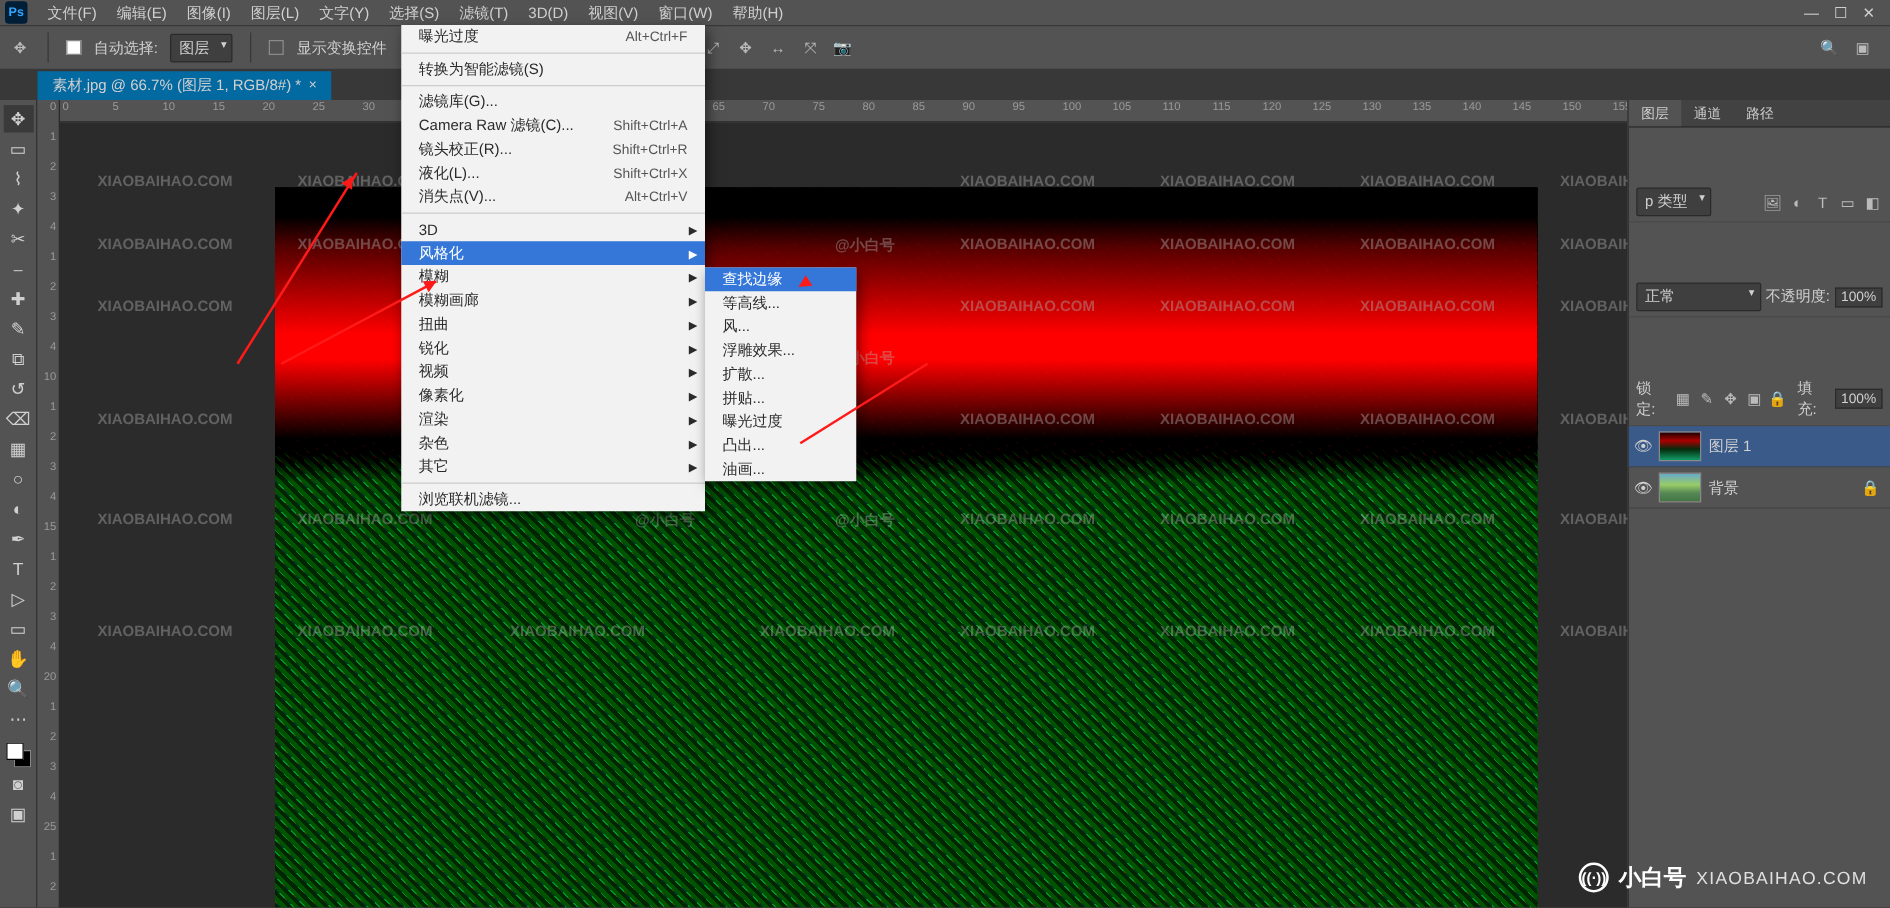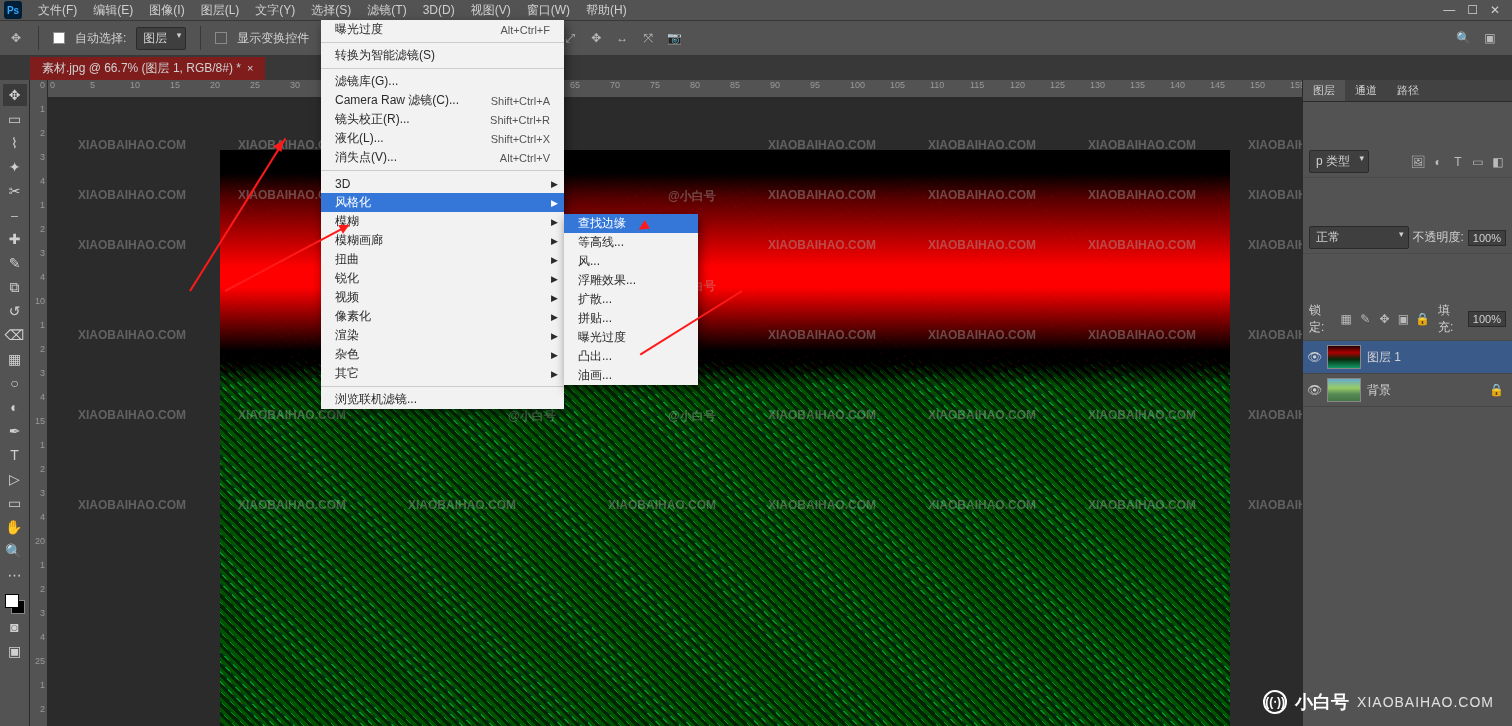--- a/index.html
+++ b/index.html
@@ -7,21 +7,21 @@
   .menubar { display: flex; align-items: center; height: 20px; background: #535353; padding: 0 4px; }
   .menubar .logo { width: 18px; height: 18px; background: #001e36; border-radius: 3px; display: flex; align-items: center; justify-content: center; color: #31a8ff; font-size: 10px; font-weight: bold; margin-right: 8px; }
   .menubar .mitem { padding: 2px 8px; cursor: default; }
   .winctrl { margin-left: auto; display: flex; gap: 12px; padding-right: 8px; }
   .optionbar { display: flex; align-items: center; height: 36px; background: #535353; border-top: 1px solid #383838; border-bottom: 1px solid #383838; padding: 0 8px; gap: 10px; }
   .optionbar .sep { width: 1px; height: 24px; background: #383838; margin: 0 4px; }
   .checkbox { width: 12px; height: 12px; border: 1px solid #8a8a8a; display: inline-block; vertical-align: middle; }
   .dropdown { background: #3f3f3f; border: 1px solid #2a2a2a; padding: 2px 18px 2px 6px; border-radius: 2px; position: relative; }
   .dropdown::after { content: "▾"; position: absolute; right: 4px; font-size: 9px; }
   .tabrow { display: flex; align-items: center; height: 24px; background: #383838; padding-left: 30px; }
-  .doctab { padding: 3px 12px; background: #7f1d1d; color: #d0d0d0; display: flex; align-items: center; gap: 6px; font-size: 11px; }
+  .doctab { padding: 3px 12px; background: #0369a1; color: #d0d0d0; display: flex; align-items: center; gap: 6px; font-size: 11px; }
   .doctab .x { font-size: 11px; }
   .main { display: flex; height: calc(100% - 80px); }
   .toolbox { width: 30px; background: #535353; border-right: 1px solid #2a2a2a; display: flex; flex-direction: column; align-items: center; padding-top: 4px; gap: 2px; }
   .tool { width: 24px; height: 22px; display: flex; align-items: center; justify-content: center; color: #d0d0d0; font-size: 14px; cursor: default; }
   .tool.sel { background: #3a3a3a; }
   .swatch { width: 20px; height: 20px; position: relative; margin-top: 6px; }
   .swatch .fg { width: 14px; height: 14px; background: #fff; border: 1px solid #000; position: absolute; top: 0; left: 0; }
   .swatch .bg { width: 14px; height: 14px; background: #000; border: 1px solid #888; position: absolute; bottom: 0; right: 0; }
   .vruler { width: 18px; background: #535353; border-right: 1px solid #2a2a2a; padding-top: 0; }
   .vruler .tick { height: 24px; font-size: 9px; color: #999; text-align: right; padding-right: 2px; }
@@ -39,21 +39,21 @@
   }
   .watermark { position: absolute; color: rgba(180,180,180,0.4); font-size: 12px; font-weight: bold; pointer-events: none; }
   .ddmenu { position: absolute; background: #f2f2f2; color: #2b2b2b; box-shadow: 2px 4px 10px rgba(0,0,0,0.5); z-index: 100; }
   .ddmenu.main1 { left: 321px; top: 20px; width: 243px; }
   .ddmenu .row { display: flex; align-items: center; height: 19px; padding: 0 14px; position: relative; }
   .ddmenu .row.hi { background: #3477d9; color: #fff; }
   .ddmenu .row .lab { flex: 1; white-space: nowrap; }
   .ddmenu .row .sc { color: #555; font-size: 11px; }
   .ddmenu .row .arr { position: absolute; right: 6px; font-size: 9px; }
   .ddmenu hr { border: none; border-top: 1px solid #ccc; margin: 3px 0; }
-  .ddmenu.sub { left: 564px; top: 214px; width: 134px; }
+  .ddmenu.sub { left: 564px; top: 214px; width: 121px; }
   .arrowline { position: absolute; background: #ff1a1a; height: 2px; transform-origin: left center; z-index: 200; }
   .arrowhead { position: absolute; width: 0; height: 0; border-left: 10px solid #ff1a1a; border-top: 5px solid transparent; border-bottom: 5px solid transparent; z-index: 201; }
   .rightpanel { width: 210px; background: #535353; border-left: 1px solid #2a2a2a; display: flex; flex-direction: column; }
   .paneltabs { display: flex; height: 22px; background: #424242; border-bottom: 1px solid #2a2a2a; }
   .ptab { padding: 3px 10px; font-size: 11px; }
   .ptab.act { background: #535353; }
   .panelrow { display: flex; align-items: center; padding: 4px 6px; gap: 4px; font-size: 11px; border-bottom: 1px solid #4a4a4a; margin-top: 44px; }
   .panelrow .field { background: #3f3f3f; border: 1px solid #2a2a2a; padding: 1px 4px; font-size: 11px; }
   .layerlist { flex: 1; }
   .layer { display: flex; align-items: center; padding: 4px 4px; gap: 6px; border-bottom: 1px solid #454545; }

